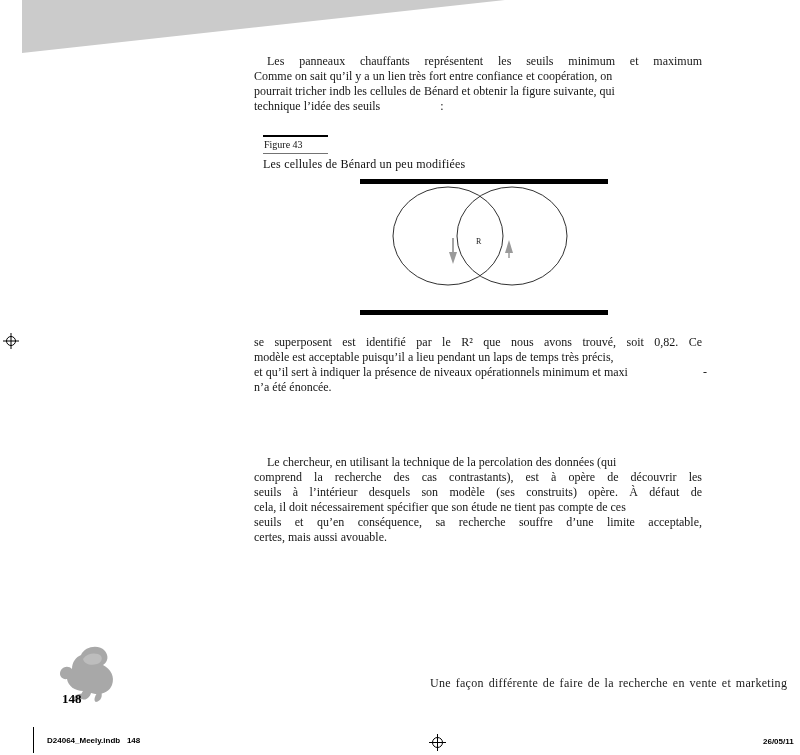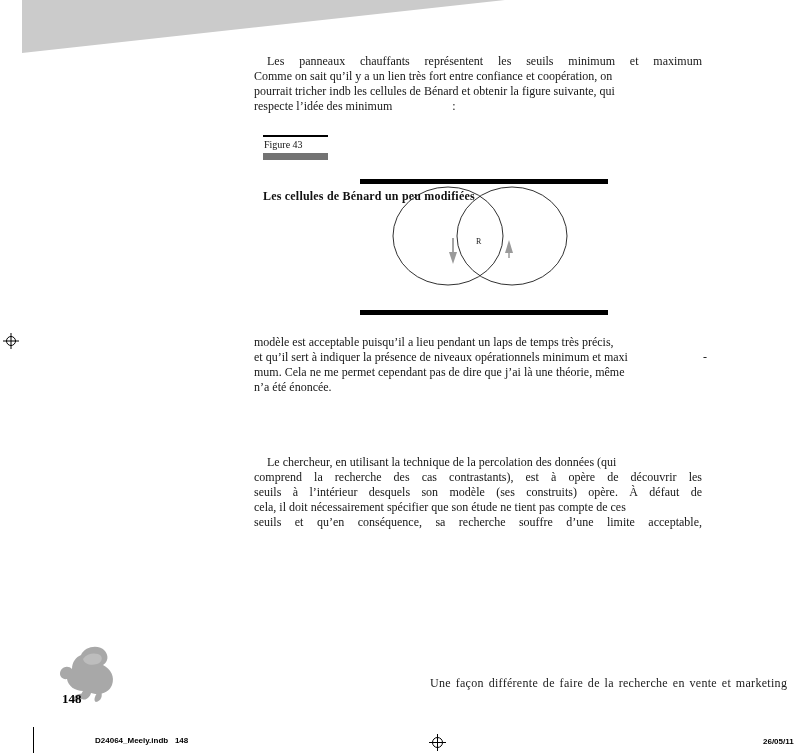--- a/index.html
+++ b/index.html
@@ -20,40 +20,40 @@
   .ln{height:15px;white-space:normal;}
   .jst{text-align:justify;text-align-last:justify;}
   .ind{text-indent:13px;}
   .rel{position:relative;}
   .colon{display:inline-block;margin-left:60px;}
   .hyph{position:absolute;right:-5px;top:0;}
 
   
   .figlabel{
     left:263px;top:135px;width:64px;font-size:10px;line-height:14px;
-    border-top:2px solid #000;border-bottom:7px solid #737373;
+    border-top:2px solid #000;border-bottom:1px solid #737373;
     padding:1px 0 1px 1px;
   }
   .heading{
-    left:263px;top:157px;font-size:12px;font-weight:bold;letter-spacing:.2px;margin-top:32px;
+    left:263px;top:157px;font-size:12px;font-weight:normal;letter-spacing:.2px;
   }
 
   .bar{left:360px;width:248px;height:5px;background:#000;}
 
   
   .pagenum{left:62px;top:657px;font-size:13px;font-weight:bold;color:#000;margin-top:34px;}
   .runfoot{
     left:430px;top:676px;font-size:12px;font-weight:normal;letter-spacing:.3px;
     word-spacing:1.5px;color:#1a1a1a;white-space:nowrap;
   }
 
   
   .slug{
     left:47px;top:736px;font-family:"Liberation Sans",sans-serif;
-    font-size:8px;font-weight:bold;white-space:pre;color:#000;margin-left:48px;
+    font-size:8px;font-weight:bold;white-space:pre;color:#000;
   }
   .dateslug{
     left:763px;top:737px;font-family:"Liberation Sans",sans-serif;
     font-size:8px;font-weight:bold;color:#000;
   }
   .cropline{left:33px;top:727px;width:1px;height:26px;background:#000;}
 </style>
 </head>
 <body>
 
@@ -63,21 +63,21 @@
   <circle cx="8" cy="8" r="4.5" fill="none" stroke="#000" stroke-width="1"></circle>
   <line x1="8" y1="0" x2="8" y2="16" stroke="#000" stroke-width="1"></line>
   <line x1="0" y1="8" x2="16" y2="8" stroke="#000" stroke-width="1"></line>
 </svg>
 
 <div class="abs para" style="left:254px;top:54px">
   <div class="ln jst ind">Les panneaux chauffants représentent les seuils minimum et maximum</div>
   <div class="ln">Comme on sait qu’il y a un lien très fort entre confiance et coopération, on</div>
   <div class="ln">pourrait tricher indb les cellules de Bénard et obtenir la figure suivante, qui</div>
   <div class="ln">
-    <span>respecte l’idée des minimum</span><span class="colon">:</span>
+    <span>technique l’idée des seuils</span><span class="colon">:</span>
   </div>
 </div>
 
 <div class="abs figlabel">Figure 43</div>
 
 <div class="abs heading">Les cellules de Bénard un peu modifiées</div>
 
 <div class="abs bar" style="top:179px"></div>
 
 <svg class="abs" style="left:385px;top:184px" width="195" height="106" viewBox="0 0 195 106">
@@ -92,34 +92,35 @@
   <g>
     <line x1="124" y1="66" x2="124" y2="74" stroke="#9a9a9a" stroke-width="1.5"></line>
     <polygon points="120,69 128,69 124,56" fill="#9a9a9a"></polygon>
   </g>
   <text x="91" y="60" font-size="8" font-family="Liberation Serif, serif" fill="#222">R</text>
 </svg>
 
 <div class="abs bar" style="top:310px"></div>
 
 <div class="abs para" style="left:254px;top:335px">
+  <div class="ln jst">se superposent est identifié par le R² que nous avons trouvé, soit 0,82. Ce</div>
   <div class="ln">modèle est acceptable puisqu’il a lieu pendant un laps de temps très précis,</div>
   <div class="ln rel">
     <span>et qu’il sert à indiquer la présence de niveaux opérationnels minimum et maxi</span><span class="hyph">-</span>
   </div>
-  <div class="ln">mum. Cela ne me permet cependant pas de dire que j’ai là une théorie, même</div>
   <div class="ln">n’a été énoncée.</div>
 </div>
 
 <div class="abs para" style="left:254px;top:455px">
   <div class="ln ind">Le chercheur, en utilisant la technique de la percolation des données (qui</div>
   <div class="ln jst">comprend la recherche des cas contrastants), est à opère de découvrir les</div>
   <div class="ln jst">seuils à l’intérieur desquels son modèle (ses construits) opère. À défaut de</div>
   <div class="ln">cela, il doit nécessairement spécifier que son étude ne tient pas compte de ces</div>
   <div class="ln jst">seuils et qu’en conséquence, sa recherche souffre d’une limite acceptable,</div>
+  <div class="ln">certes, mais aussi avouable.</div>
 </div>
 
 <svg class="abs" style="left:57px;top:643px" width="62" height="60" viewBox="0 0 62 60">
   <path fill="#a8a8a8" d="M24,12 C28,3 42,1 48,8 C52,13 51,19 46,22 C54,26 58,34 55,42
     C52,50 42,53 34,50 C33,54 29,58 25,56 C23,54 24,51 26,48 C18,48 11,43 10,36
     C5,37 1,32 4,27 C7,23 12,23 15,26 C15,19 19,14 24,12 Z"></path>
   <path fill="#a8a8a8" d="M30,50 C28,55 22,59 17,57 C15,55 18,52 22,51 Z"></path>
   <path fill="#a8a8a8" d="M44,48 C46,53 44,58 39,59 C36,58 38,53 40,50 Z"></path>
   <path fill="#bdbdbd" d="M26,16 C30,10 40,9 44,13 C46,16 44,20 40,21 C34,23 27,21 26,16 Z"></path>
 </svg>

